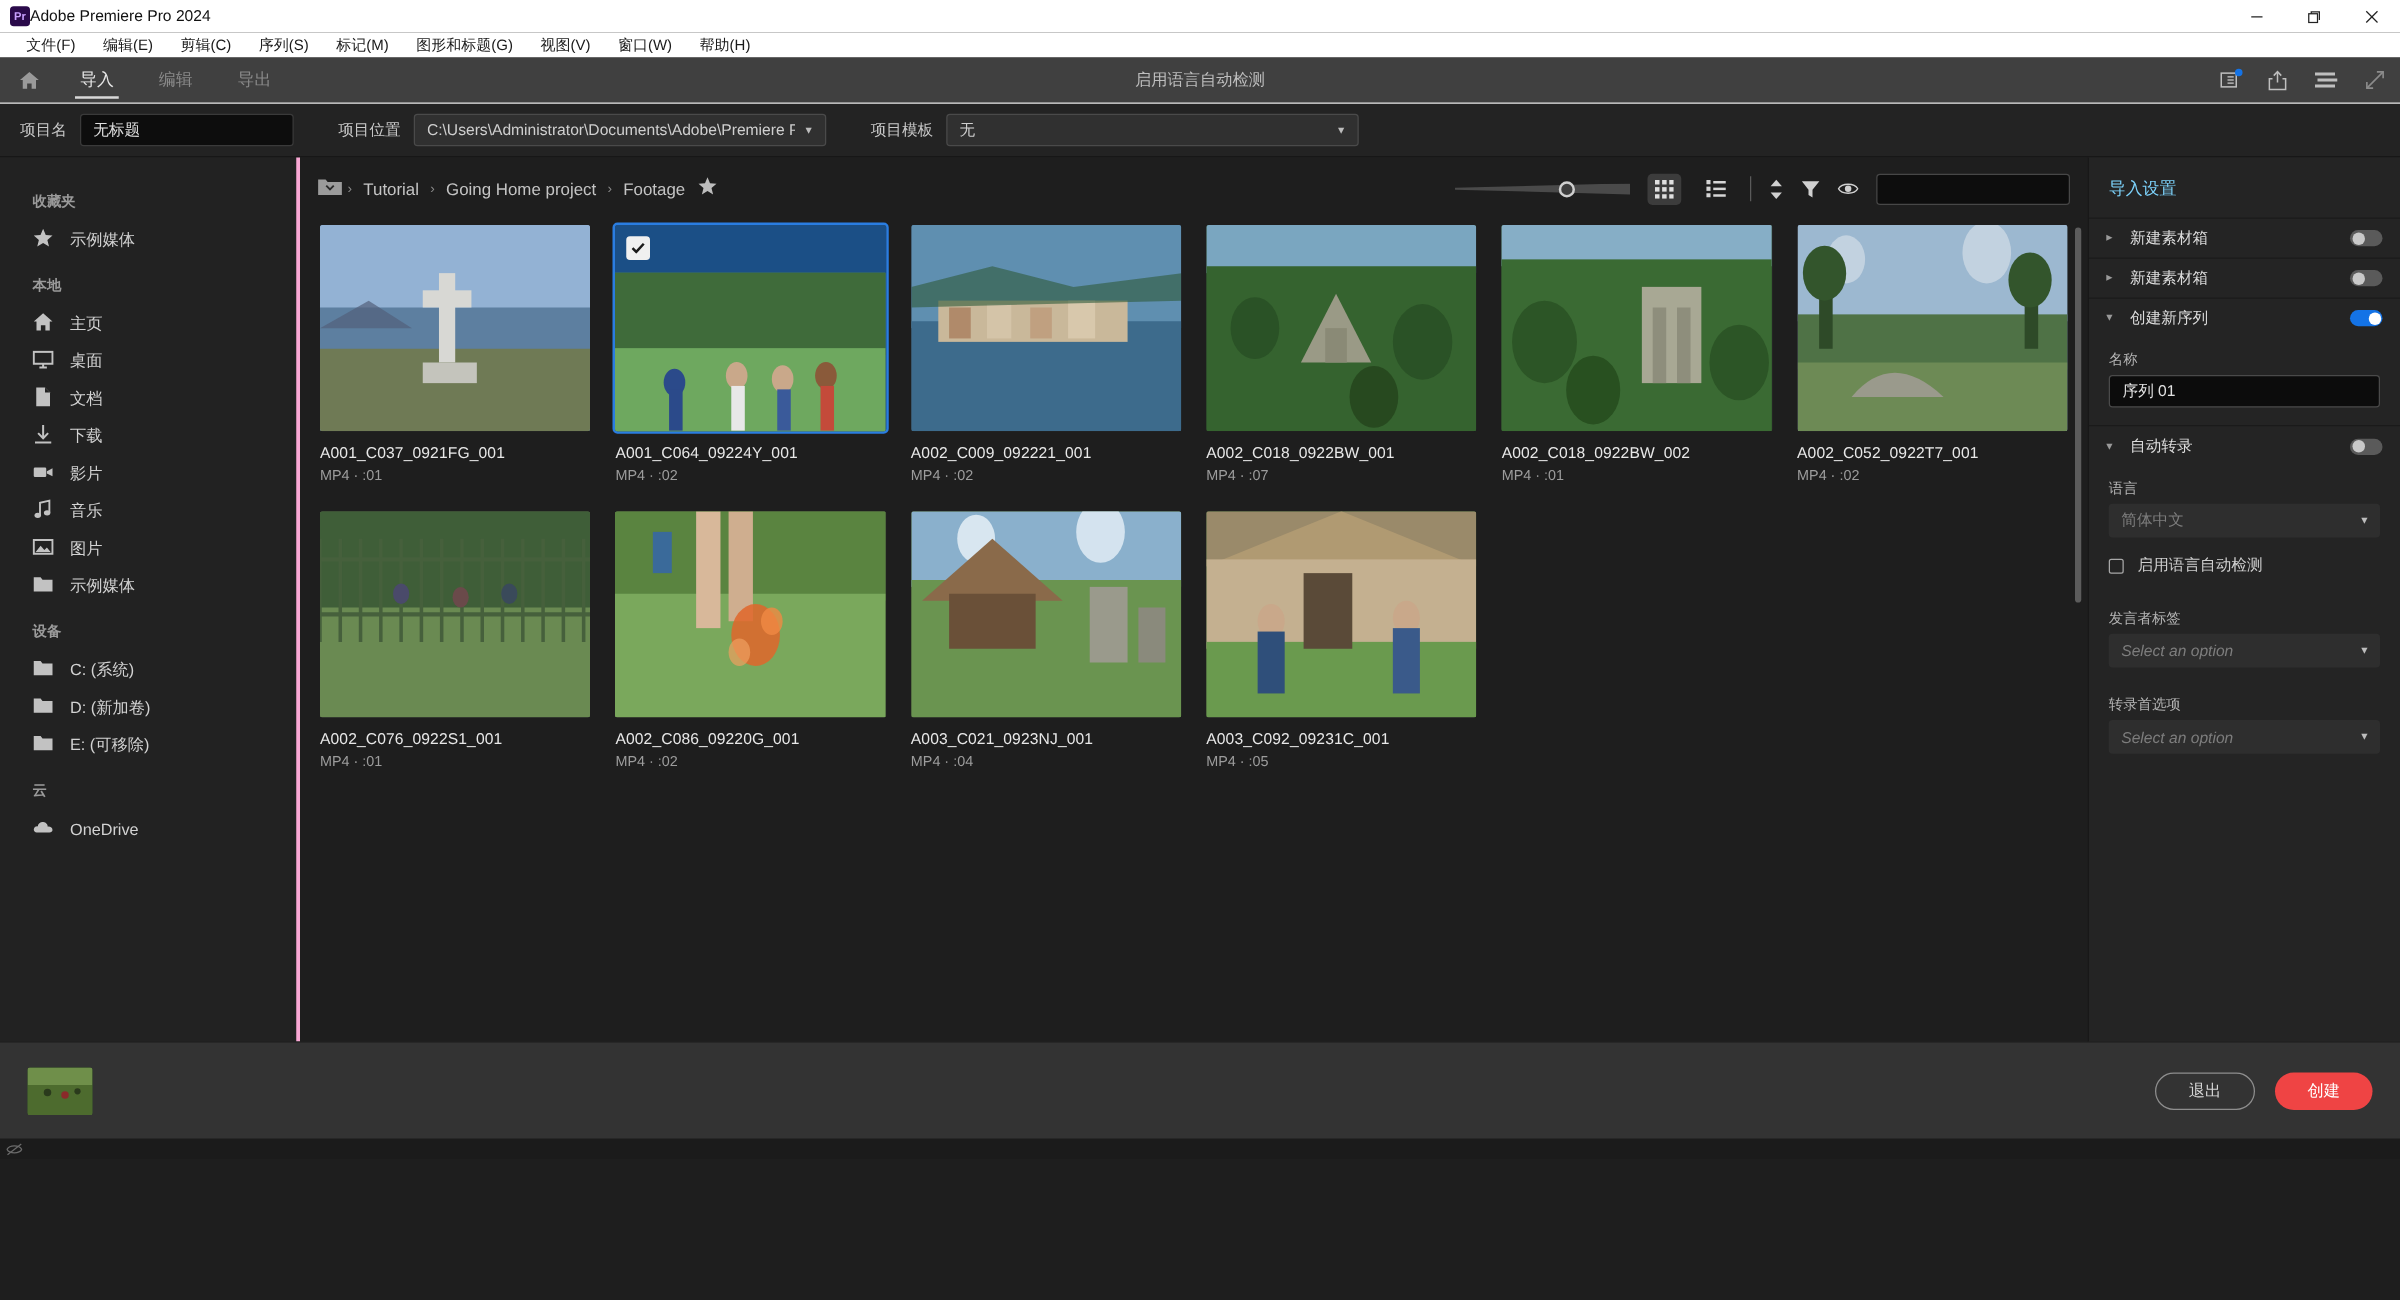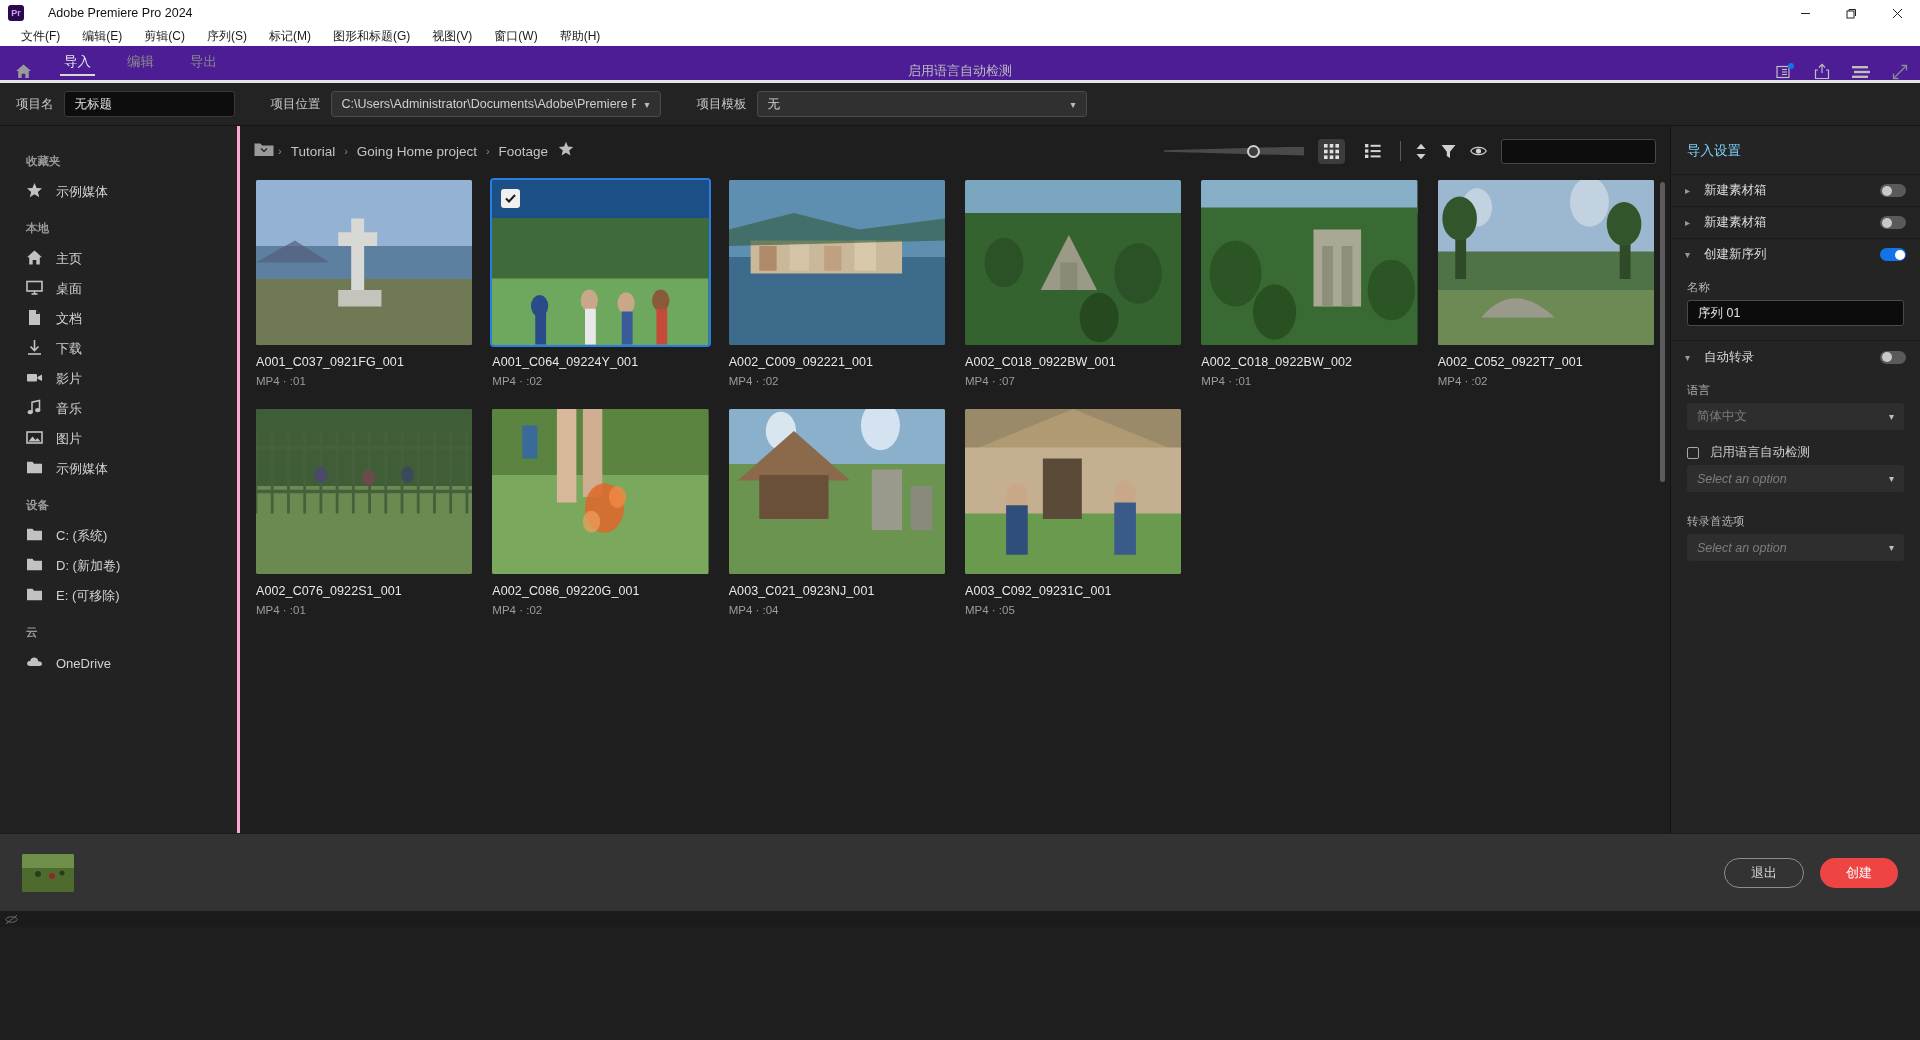--- a/index.html
+++ b/index.html
@@ -9,21 +9,21 @@
     font-family:"Liberation Sans","DejaVu Sans",sans-serif;
     overflow:hidden;
     -webkit-font-smoothing:antialiased;
   }
 
   
   .titlebar {
     height:26px; background:#ffffff; display:flex; align-items:center;
     position:relative;
   }
-  .title-left { display:flex; align-items:center; gap:24px; padding-left:8px;justify-content:space-between; }
+  .title-left { display:flex; align-items:center; gap:0; padding-left:8px;justify-content:space-between; }
   .pr-logo {
     width:16px; height:16px; background:#2a0a4a; border-radius:3px;
     color:#c9a0ff; font-size:9px; font-weight:bold;
     display:flex; align-items:center; justify-content:center;
     font-family:"Liberation Sans",sans-serif;
   }
   .app-title { font-size:12.5px; color:#111; }
   .win-ctrls { position:absolute; right:0; top:0; height:26px; display:flex; }
   .win-btn {
     width:46px; height:26px; display:flex; align-items:center; justify-content:center;
@@ -36,22 +36,22 @@
     height:20px; background:#ffffff; display:flex; align-items:center;
     padding-left:10px; gap:0px;
   }
   .menu-item {
     font-size:12px; color:#1a1a1a; padding:0 11px; line-height:20px;
     white-space:nowrap;
   }
 
   
   .tabbar {
-    height:37px; background:#4c1d95; display:flex; align-items:flex-end;
-    position:relative; border-bottom:3px solid #e5e5e5;
+    height:37px; background:#404040; display:flex; align-items:center;
+    position:relative; border-bottom:1px solid #e5e5e5;
   }
   .home-btn { width:46px; display:flex; align-items:center; justify-content:center; }
   .tabs { display:flex; align-items:flex-end; height:37px; }
   .tab {
     font-size:13.5px; color:#8a8a8a; padding:0 18px; height:37px;
     display:flex; align-items:center; position:relative;
   }
   .tab.active { color:#e8e8e8; }
   .tab.active::after {
     content:""; position:absolute; bottom:4px; left:14px; right:14px;
@@ -747,20 +747,21 @@
     <div class="field-select">
       <span>简体中文</span>
       <span class="chev">▾</span>
     </div>
 
     <div class="chk-row">
       <span class="chkbox"></span>
       <span class="chk-label">启用语言自动检测</span>
     </div>
 
+    <div class="field-label" style="padding-top:22px;">发言者标签</div>
     <div class="field-select italic">
       <span>Select an option</span>
       <span class="chev">▾</span>
     </div>
 
     <div class="field-label" style="padding-top:22px;">转录首选项</div>
     <div class="field-select italic">
       <span>Select an option</span>
       <span class="chev">▾</span>
     </div>

